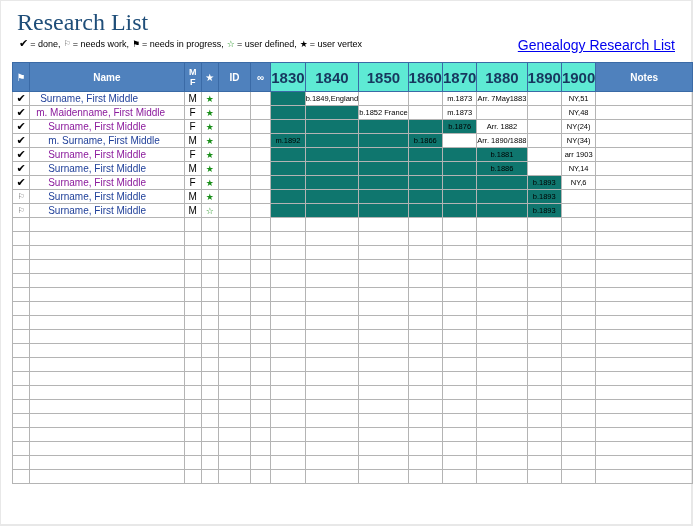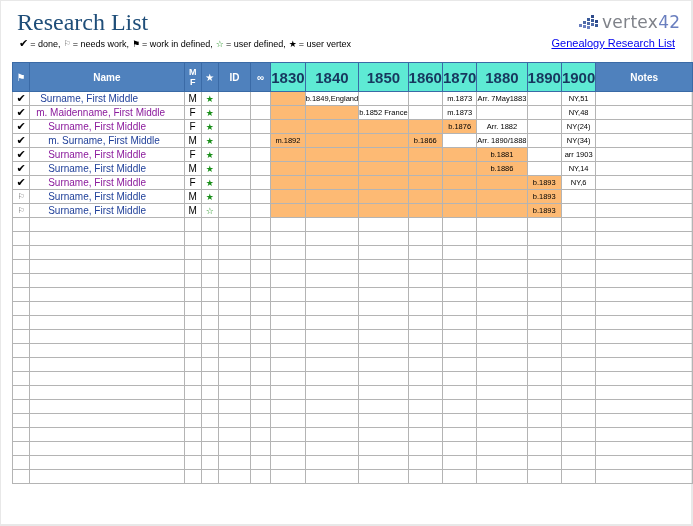--- a/index.html
+++ b/index.html
@@ -28,21 +28,21 @@
     position: absolute; left: 577px; top: 11px;
     display: flex; align-items: center;
   }
   .logo-text {
     font-size: 17px; color: #7f8289; letter-spacing: 0.3px;
     font-family: "DejaVu Sans", sans-serif; font-weight: normal;
   }
   .logo-text .num { color: #6a7fbf; }
   .doc-link {
     position: absolute; right: 16px; top: 36px;
-    font-size: 11px; color: #0000ee; text-decoration: underline;
+    font-size: 14px; color: #0000ee; text-decoration: underline;
     cursor: pointer;
   }
   table.grid {
     position: absolute; left: 12px; top: 62px;
     border-collapse: collapse; table-layout: fixed;
     font-size: 8px;
   }
   table.grid td, table.grid th {
     border: 1px solid #b4b4b4; padding: 0; height: 13px;
     overflow: hidden; white-space: nowrap;
@@ -51,63 +51,47 @@
     background: #4f81bd; color: #ffffff; height: 28px;
     font-size: 10px; font-weight: bold;
     border: 1px solid #3a6aa6;
   }
   table.grid th.yr { background: #5eead4; color: #17375e; font-size: 15px; }
   th .mf { line-height: 10px; font-size: 9px; }
   td.c-flag, td.c-mf, td.c-star { text-align: center; }
   td.c-mf { font-size: 10px; }
   td.c-name { font-weight: normal; font-size: 10px; }
   td.yrc { text-align: center; font-size: 7.5px; color: #000; }
-  td.gray { background: #fdba74; }
+  td.gray { background: #0f766e; }
   td.notes { }
   .male { color: #1f3f99; }
   .female { color: #8b1a9c; }
   .star-g { color: #1a8f1a; font-size: 9px; }
   .chk { font-size: 11px; color: #000; font-weight: bold; }
   .flag-o { font-size: 8px; color: #666; }
 </style>
 </head>
 <body>
 
 <div class="sheet">
   <div class="title">Research List</div>
 
   <div class="legend">
     <span class="ic chk">✔</span>
     <span class="txt">= done,</span>
     <span class="ic flag-o">⚐</span>
     <span class="txt">= needs work,</span>
     <span class="ic">⚑</span>
-    <span class="txt">= work in defined,</span>
+    <span class="txt">= needs in progress,</span>
     <span class="ic" style="color:#1a8f1a">☆</span>
     <span class="txt">= user defined,</span>
     <span class="ic">★</span>
     <span class="txt">= user vertex</span>
   </div>
 
-  <div class="logo">
-    <svg width="24" height="16" viewBox="0 0 24 16">
-      <rect x="1" y="10" width="3" height="3" fill="#6a7fbf"></rect>
-      <rect x="5" y="7" width="3" height="3" fill="#4f6aa8"></rect>
-      <rect x="5" y="11" width="3" height="3" fill="#6a7fbf"></rect>
-      <rect x="9" y="4" width="3" height="3" fill="#3a5a9a"></rect>
-      <rect x="9" y="8" width="3" height="3" fill="#4f6aa8"></rect>
-      <rect x="9" y="12" width="3" height="3" fill="#6a7fbf"></rect>
-      <rect x="13" y="1" width="3" height="3" fill="#2e4a8a"></rect>
-      <rect x="13" y="5" width="3" height="3" fill="#3a5a9a"></rect>
-      <rect x="13" y="9" width="3" height="3" fill="#4f6aa8"></rect>
-      <rect x="17" y="6" width="3" height="3" fill="#2e4a8a"></rect>
-      <rect x="17" y="10" width="3" height="3" fill="#3a5a9a"></rect>
-    </svg>
-    <span class="logo-text"><span>vertex</span><span class="num">42</span></span>
-  </div>
 
   <a class="doc-link">Genealogy Research List</a>
 </div>
 
 <table class="grid">
   <colgroup>
     <col style="width:20px">
       <col style="width:162px">
       <col style="width:20px">
       <col style="width:20px">

